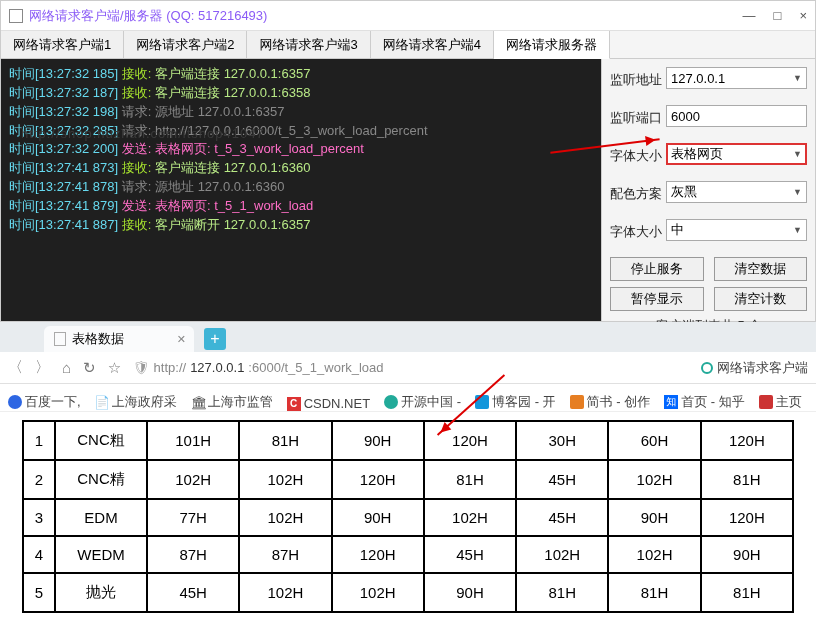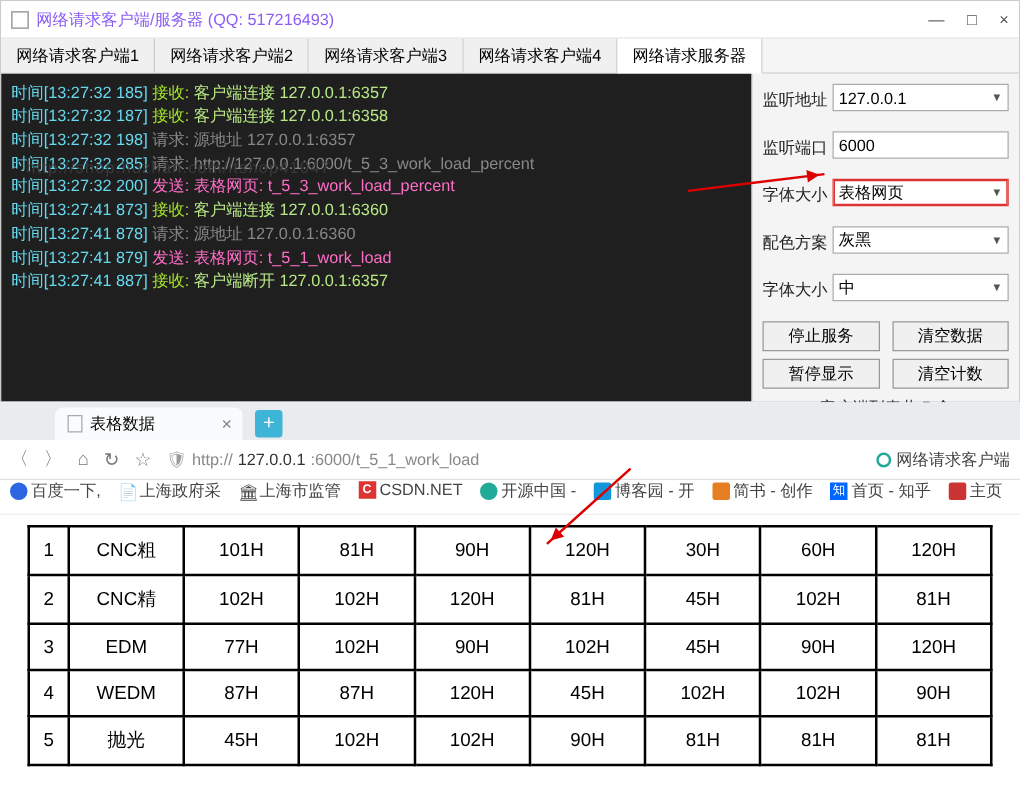--- a/index.html
+++ b/index.html
@@ -40,21 +40,21 @@
 .btab .x{position:absolute;right:8px;color:#888;font-size:11px}
 .btab .doc{width:12px;height:14px;border:1px solid #aaa;margin-right:6px}
 .plus{width:22px;height:22px;background:#3eb4d6;color:#fff;border-radius:3px;display:flex;align-items:center;justify-content:center;margin-left:10px;margin-bottom:2px;font-size:16px}
 .addr{display:flex;align-items:center;height:32px;padding:0 8px;gap:12px;border-bottom:1px solid #e0e0e0}
 .addr .ico{color:#777;font-size:15px}
 .url{flex:1;color:#888;display:flex;align-items:center;gap:4px}
 .url .lock{color:#999}
 .url .host{color:#333}
 .rside{display:flex;align-items:center;gap:4px;color:#444}
 .rdot{width:12px;height:12px;border:2px solid #2a9;border-radius:50%}
-.bm{display:flex;align-items:flex-start;height:28px;padding:0 8px;gap:14px;border-bottom:1px solid #eee;overflow:hidden;white-space:nowrap}
+.bm{display:flex;align-items:flex-end;height:28px;padding:0 8px;gap:14px;border-bottom:1px solid #eee;overflow:hidden;white-space:nowrap}
 .bmi{display:flex;align-items:center;gap:3px;color:#444;font-size:12px}
 .bmi .bi{width:14px;height:14px;display:inline-block}
 .bi.baidu{background:#2d66e3;border-radius:50%}
 .bi.c{background:#d33;color:#fff;font-size:10px;font-weight:bold;text-align:center;line-height:14px}
 .bi.g{background:#2a9;border-radius:50%}
 .bi.b{background:#1296db;border-radius:2px}
 .bi.j{background:#e67e22;border-radius:2px}
 .bi.z{background:#06f;color:#fff;font-size:10px;text-align:center;line-height:14px}
 .bi.r{background:#c33;border-radius:2px}
 .tblwrap{padding:8px 22px}

